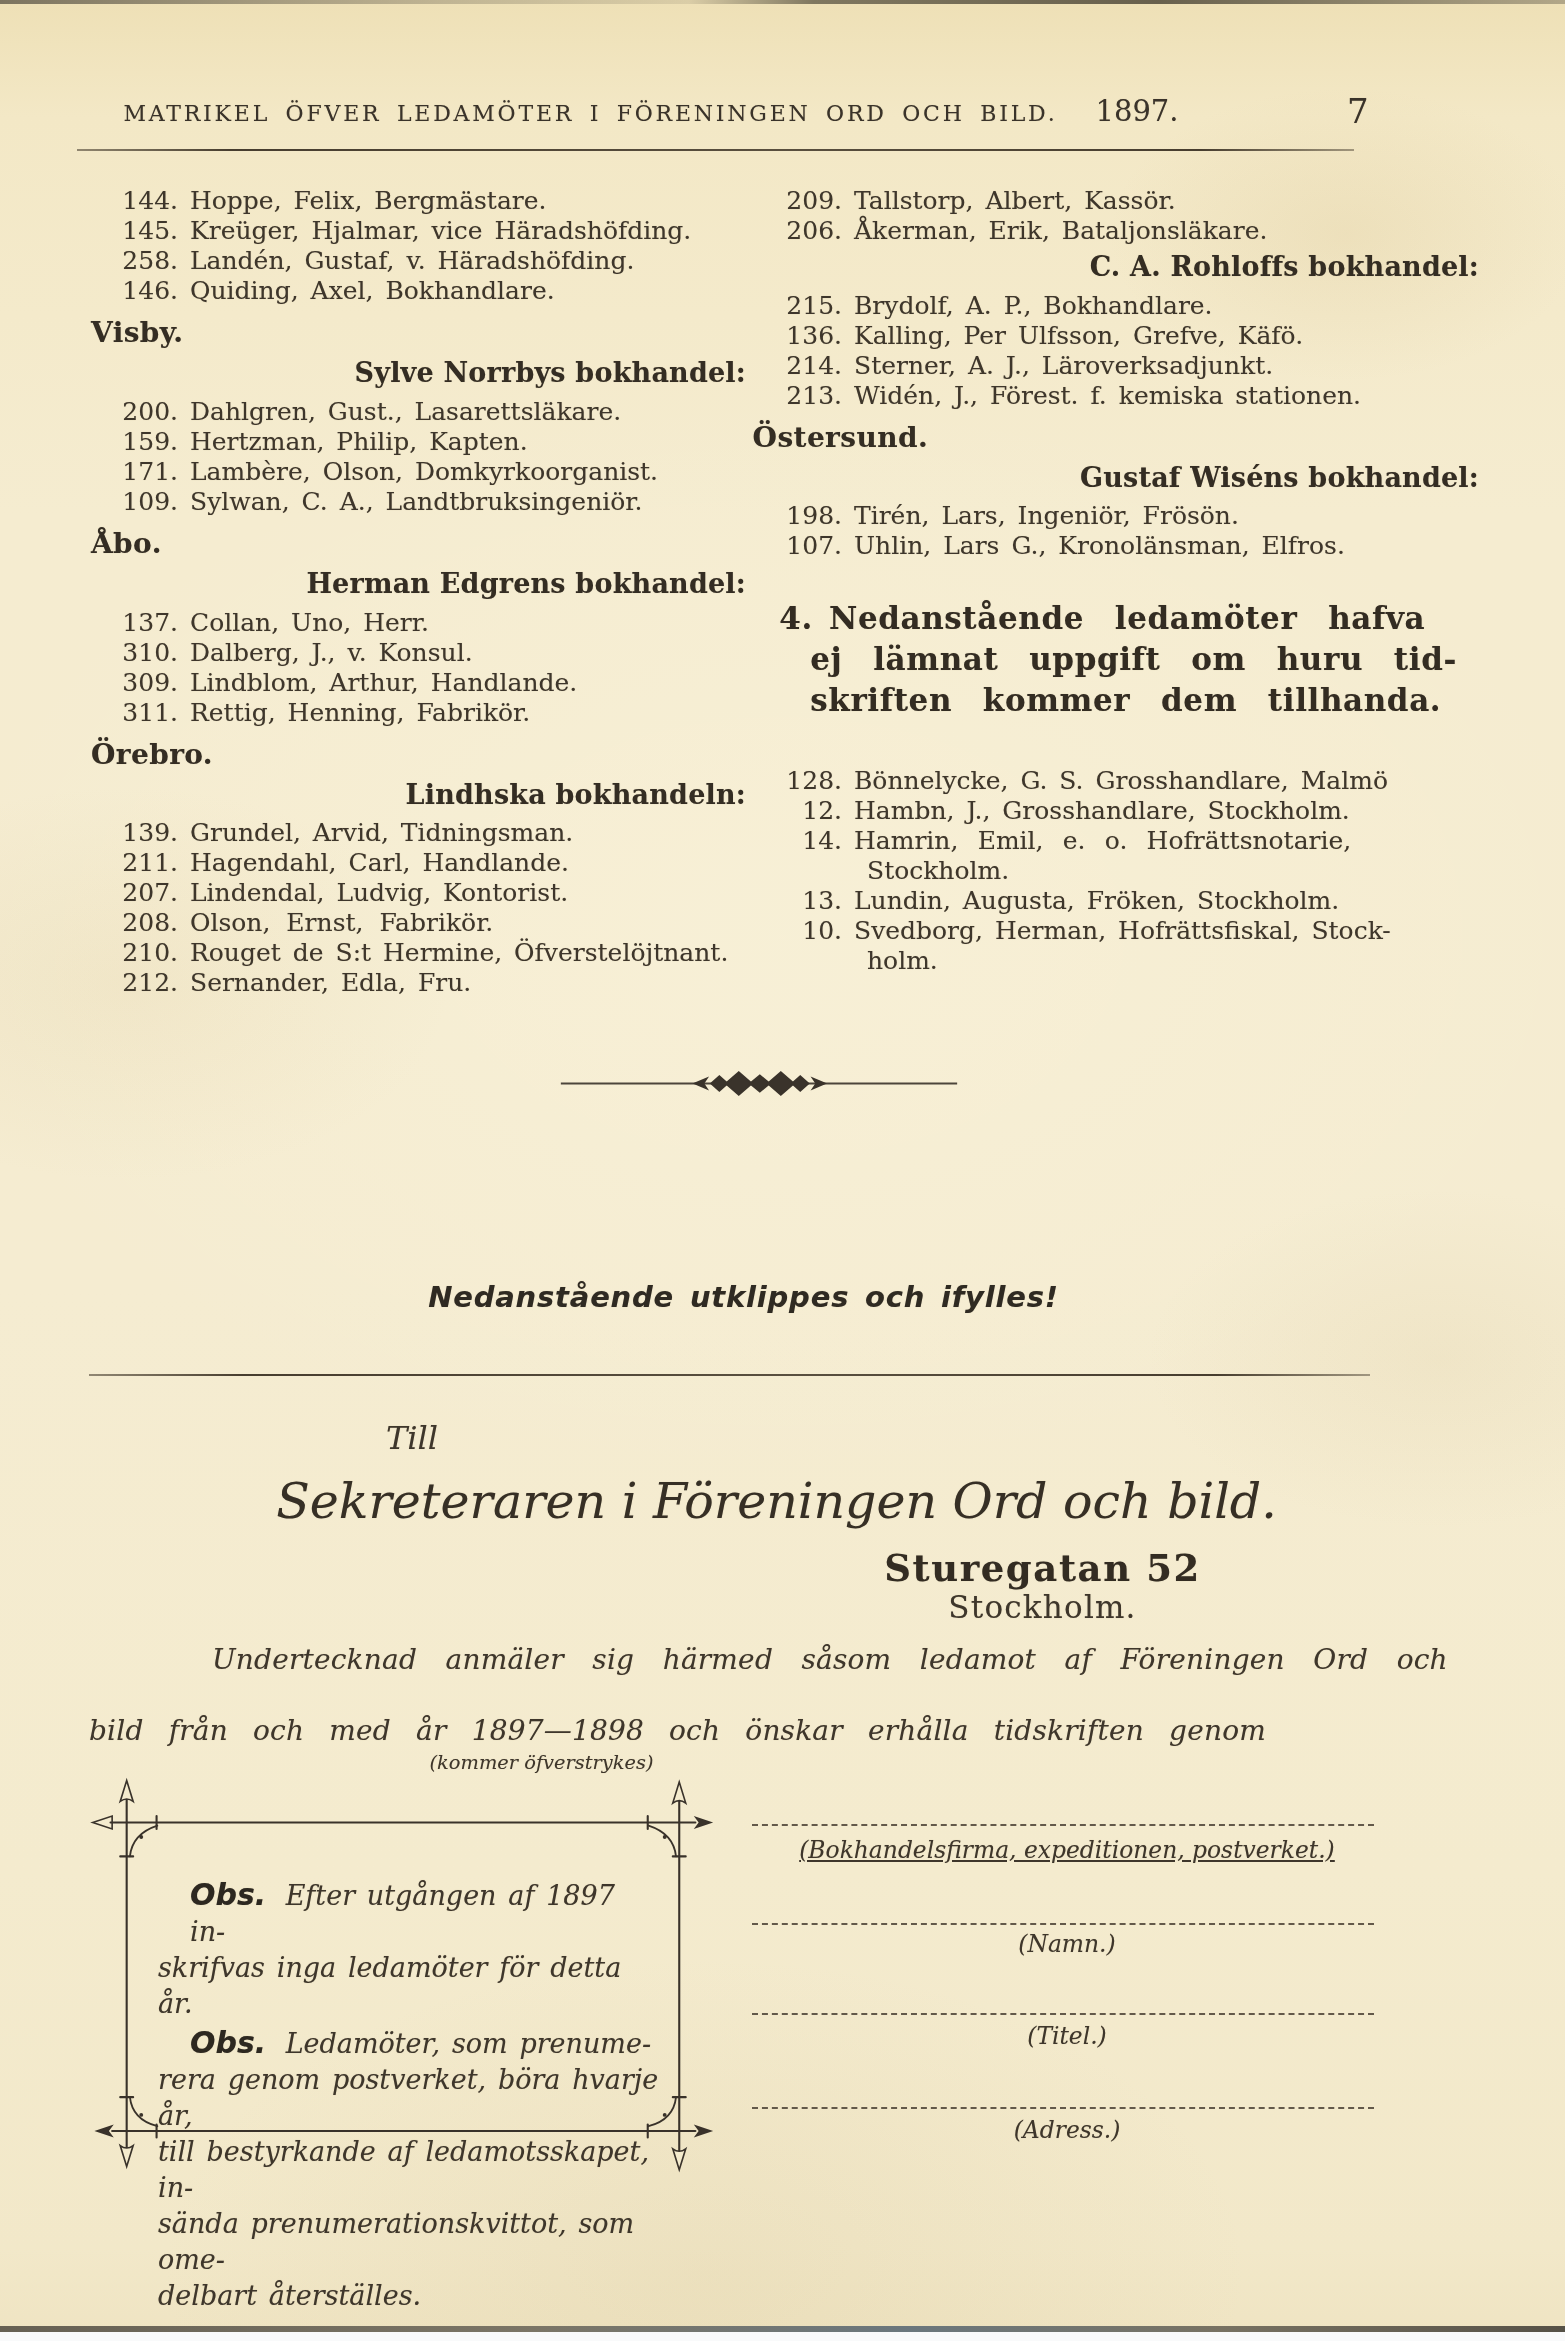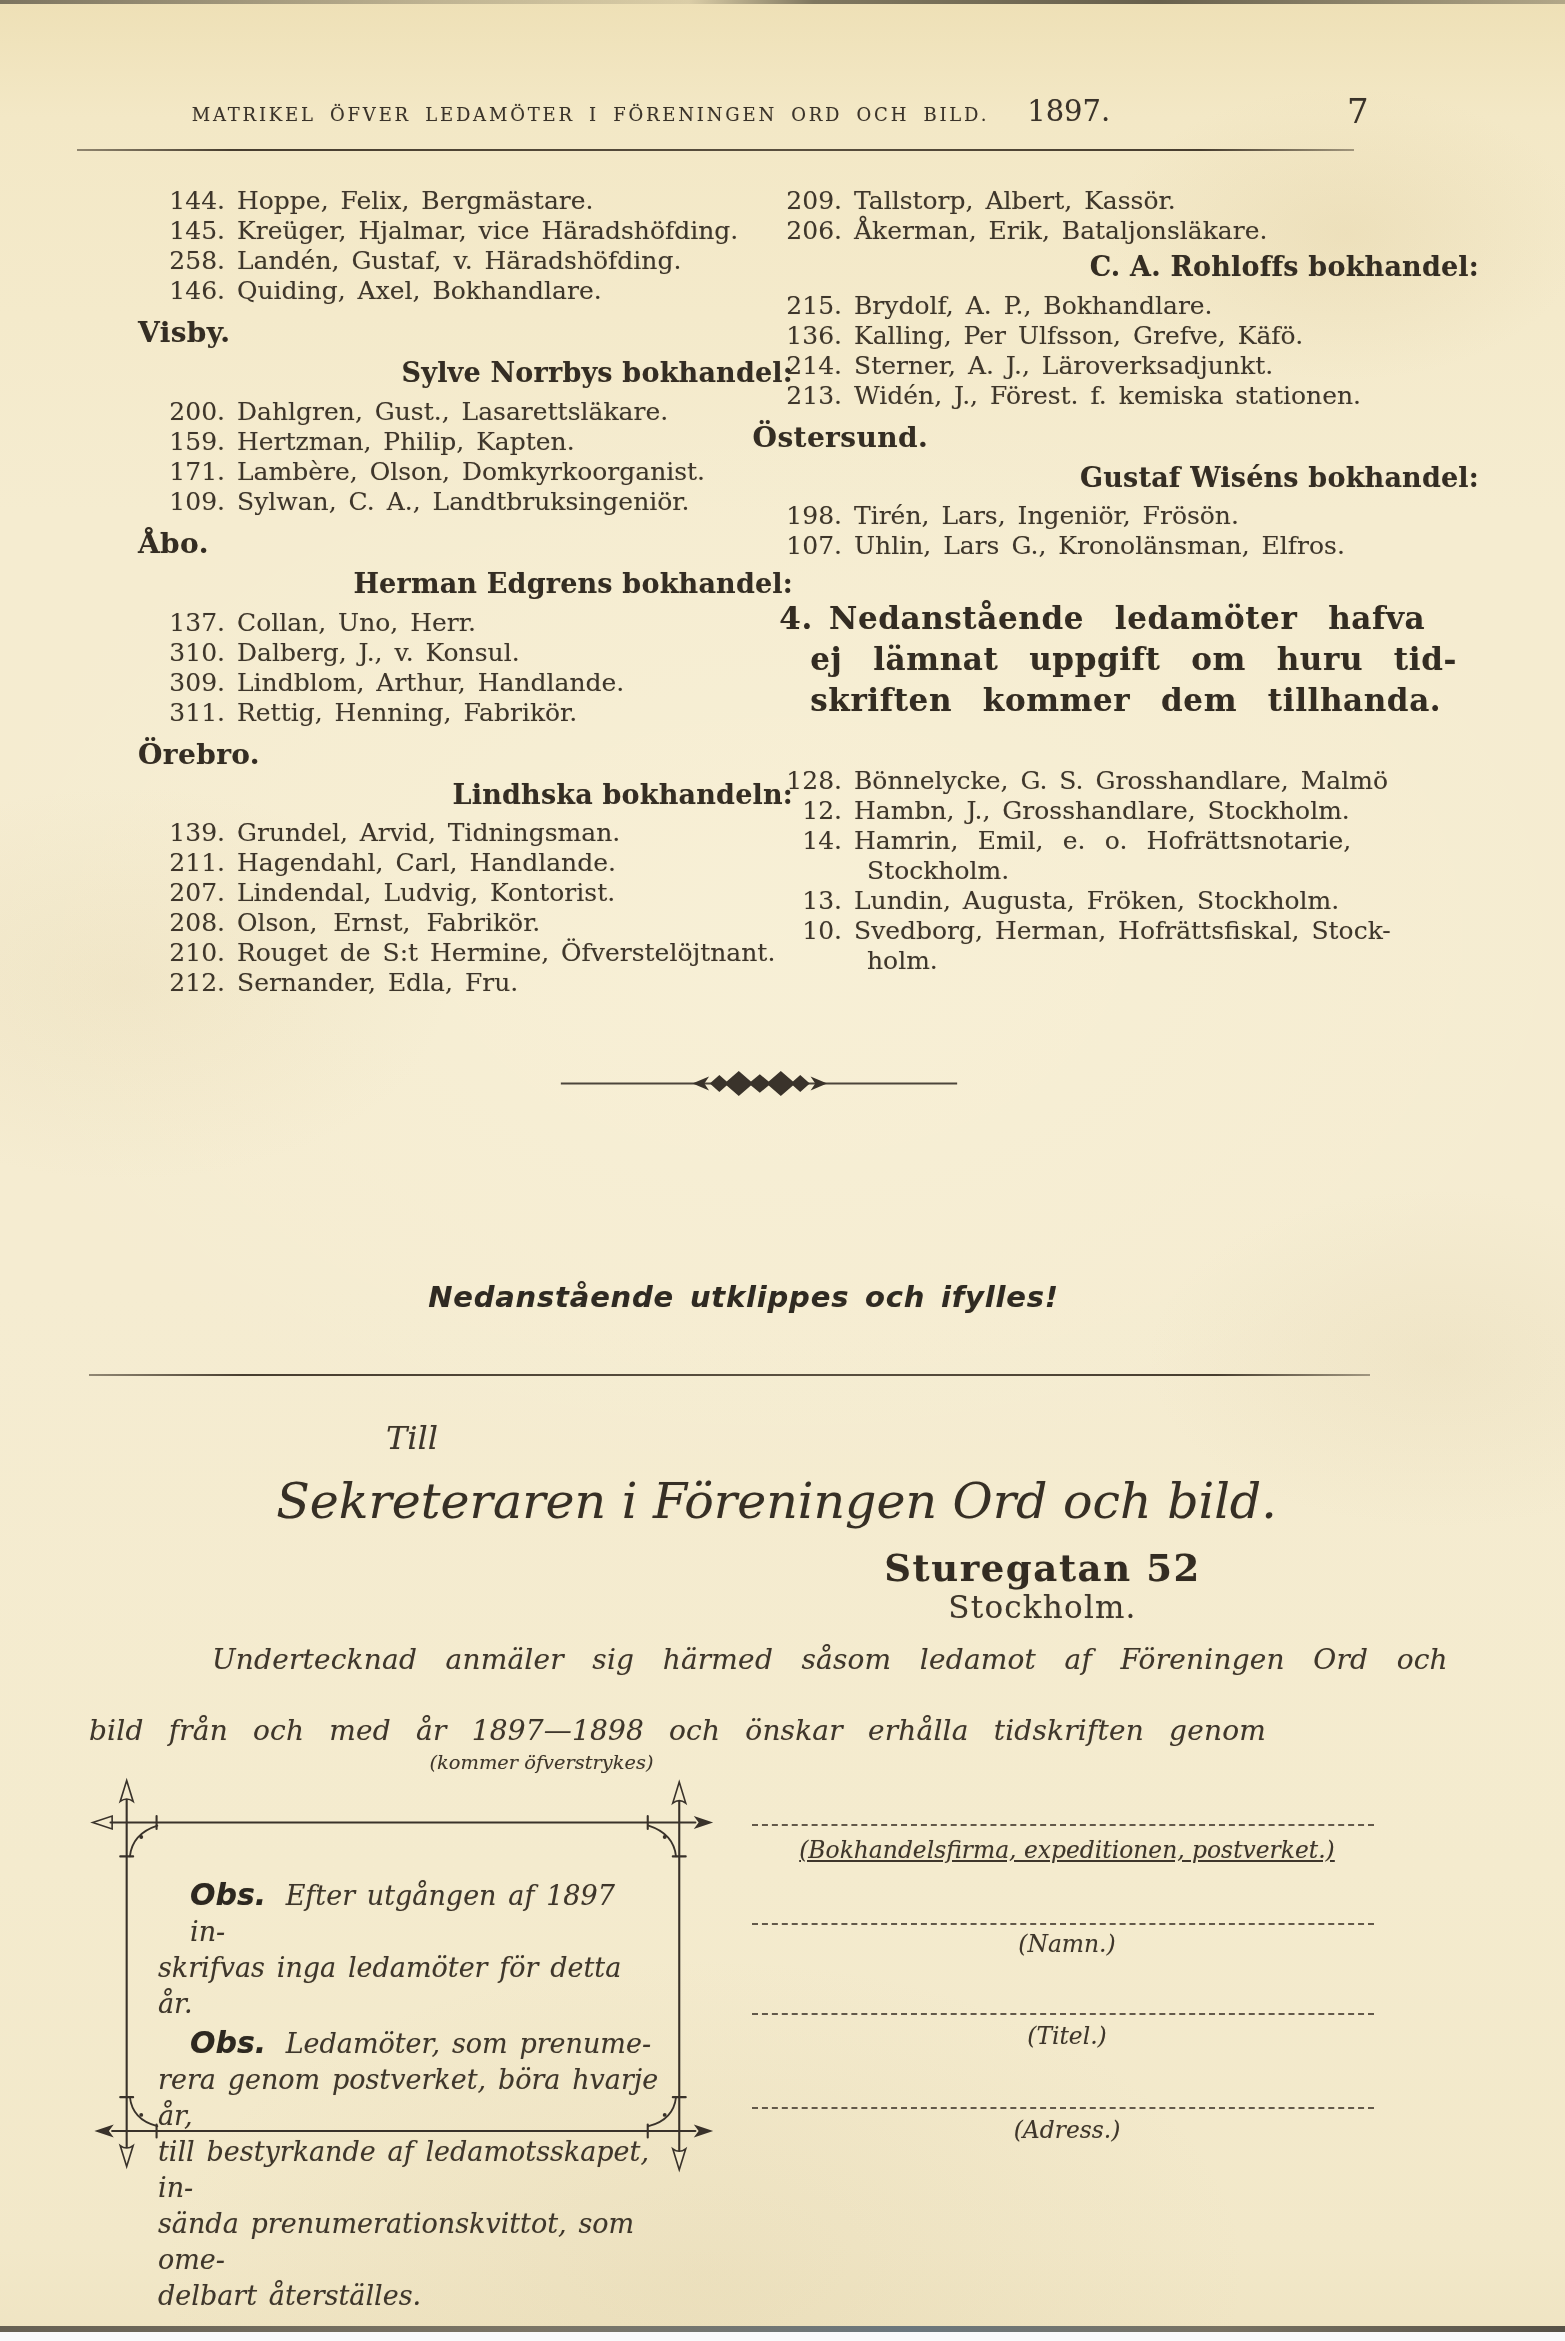--- a/index.html
+++ b/index.html
@@ -21,30 +21,30 @@
   .page *{text-shadow:0 0 0.8px rgba(76,62,40,.30);}
   
   .top-edge{position:absolute;top:0;left:0;right:0;height:4px;
     background:linear-gradient(90deg,rgba(104,97,80,.85),rgba(104,97,80,.35) 28%,rgba(104,97,80,.15) 44%,rgba(90,84,66,.75) 52%,rgba(80,74,58,.85) 74%,rgba(104,97,80,.45) 100%);}
   .bottom-white{position:absolute;bottom:0;left:0;right:0;height:10.5px;background:#f9fafb;text-shadow:none;}
   .bottom-edge{position:absolute;bottom:10.5px;left:0;right:0;height:5.7px;
     background:linear-gradient(90deg,#575247,#6e695c 34%,#5c6b76 58%,#6a6557 78%,#454139);opacity:.9;}
 
   
   .header-line{position:absolute;left:77px;top:94px;width:1148px;text-align:center;white-space:nowrap;}
-  .h-title{font-size:18px;letter-spacing:2.8px;word-spacing:5.7px;color:#3a332a;text-align:center;}
+  .h-title{font-size:22px;letter-spacing:2.8px;word-spacing:5.7px;color:#3a332a;text-align:center;}
   .h-year{font-size:29px;margin-left:38px;color:#3a332a;}
   .page-num{position:absolute;left:1347px;top:91px;font-size:34px;color:#3a332a;}
   .rule{position:absolute;height:2.4px;background:linear-gradient(90deg,rgba(62,52,38,.55),rgba(62,52,38,.95) 12%,rgba(62,52,38,.85) 55%,rgba(62,52,38,.95) 88%,rgba(62,52,38,.45));}
   .rule-top{left:77px;top:149px;width:1277px;}
   .rule-mid{left:89px;top:1374px;width:1281px;}
 
   
   .col{position:absolute;top:186px;}
-  .col-left{left:91px;width:655px;margin-left:47px;}
+  .col-left{left:91px;width:655px;}
   .col-right{left:768px;width:711px;}
   .mrow{display:flex;font-size:25px;line-height:30px;}
   .num{flex:0 0 auto;text-align:right;}
   .col-left .num{width:87px;}
   .col-right .num{width:74px;}
   .txt{margin-left:12px;word-spacing:4px;}
   .mrow.wrap{padding-left:99px;}
   .mrow.wrap .txt{margin-left:0;}
   .city{font-size:28px;font-weight:bold;line-height:39px;margin-top:7.3px;letter-spacing:0.4px;color:#342d23;}
   .col-right .city{margin-left:-15.4px;}

